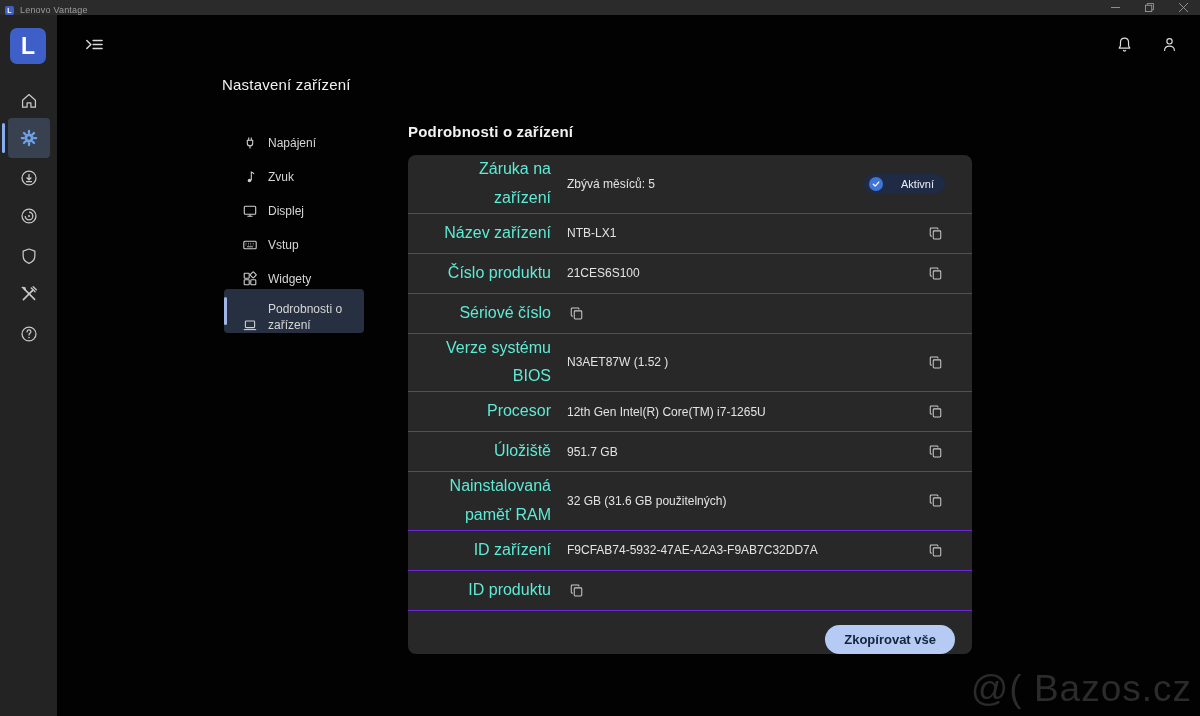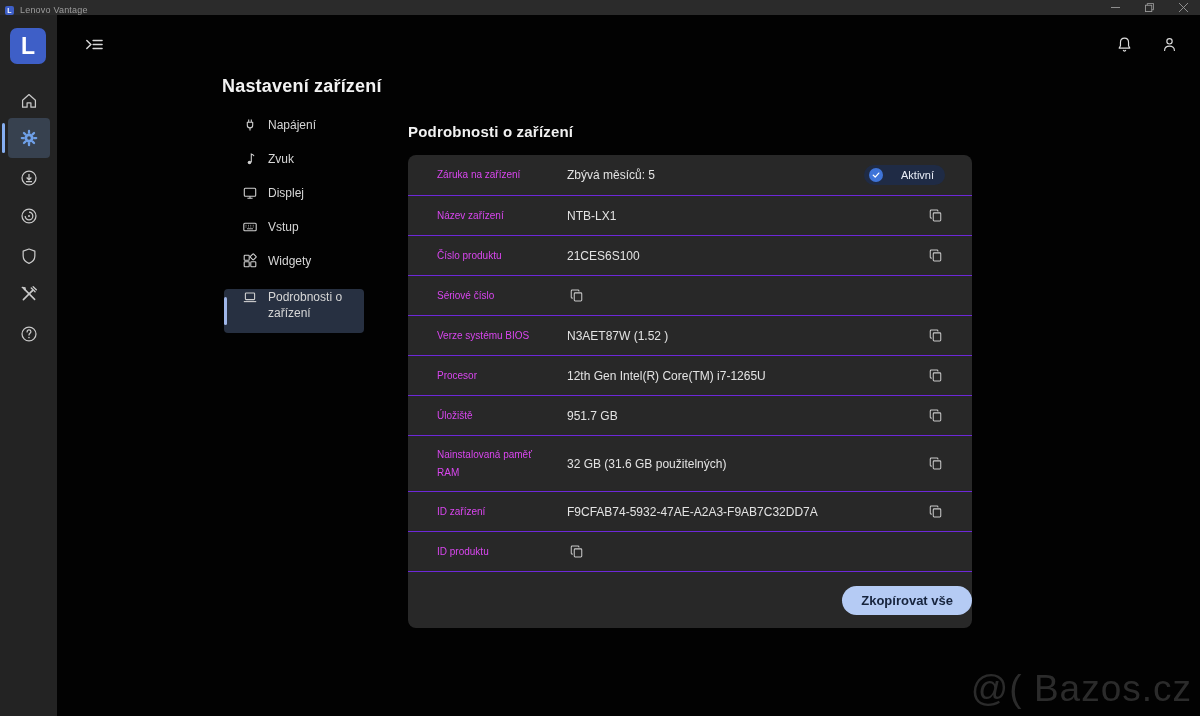--- a/index.html
+++ b/index.html
@@ -52,27 +52,27 @@
   }
 
   
   .menu-toggle { position:absolute; left:85px; top:22px; color:#d8d8d8; background:none; border:none; }
   .topbar-right { position:absolute; right:22px; top:21px; display:flex; gap:28px; }
   .topbar-btn { background:none; border:none; color:#dcdcdc; }
 
   
   .page-heading {
     position:absolute; left:222px; top:61px;
-    font-size:18px; font-weight:700; color:#f2f2f2; letter-spacing:.2px;
+    font-size:15px; font-weight:400; color:#f2f2f2; letter-spacing:.2px;
   }
 
   
   .subnav { position:absolute; left:224px; top:102px; width:140px; }
   .subnav-item {
-    position:relative; height:34px; display:flex; align-items:flex-start;
+    position:relative; height:34px; display:flex; align-items:flex-end;
     padding-left:18px; color:#d6d6d6; cursor:default; border-radius:4px;
   }
   .subnav-item .nav-icon { width:16px; margin-right:10px; color:#cfcfcf; flex:none; }
   .subnav-item .nav-label { font-size:12px; line-height:1.35; }
   .subnav-item.active {
     height:44px; margin-top:2px; background:#273041;
   }
   .subnav-item.active .nav-label { width:88px; }
   .subnav-item.active::before {
     content:""; position:absolute; left:0; top:8px; width:3px; height:28px;
@@ -85,38 +85,39 @@
   .card {
     margin-top:15px; width:564px; background:#282828; border-radius:8px; overflow:hidden;
   }
   .row {
     display:flex; align-items:center; min-height:40px; padding:0 27px 0 29px;
   }
   .row + .row, .card-footer { border-top:1px solid #6d28d9; }
   .row.tall { min-height:56px; }
   .row-label {
     width:130px; padding-right:16px; flex:none;
-    font-size:10px; color:#d946ef; line-height:1.8;
+    font-size:16px; color:#5eead4; line-height:1.8;text-align:right;
   }
   .row-value { flex:1; font-size:12px; color:#e3e3e3; padding-right:10px; }
   .row-action { flex:none; display:flex; align-items:center; }
   .copy-btn { background:none; border:none; color:#c9c9c9; padding:2px; cursor:pointer; }
 
   .badge {
     display:flex; align-items:center; gap:18px;
     background:#1F2B45; border-radius:11px; padding:3px 11px 3px 5px;
   }
   .badge-check {
     width:14px; height:14px; border-radius:50%; background:#3F74D8;
     display:flex; align-items:center; justify-content:center; color:#fff;
   }
   .badge-text { font-size:11px; color:#EAEEF7; }
 
   .card-footer {
-    height:57px; display:flex; align-items:center; justify-content:flex-end;
+    height:44px; display:flex; align-items:flex-end; justify-content:flex-end;
+    padding-right:17px;
   }
   .copy-all-btn {
     height:29px; padding:0 19px; border:none; border-radius:15px;
     background:#B5CBF4; color:#16233C; font-size:13px; font-weight:600;
     font-family:"Liberation Sans", sans-serif; cursor:pointer;
   }
 
   
   .watermark {
     position:absolute; right:8px; bottom:6px;

